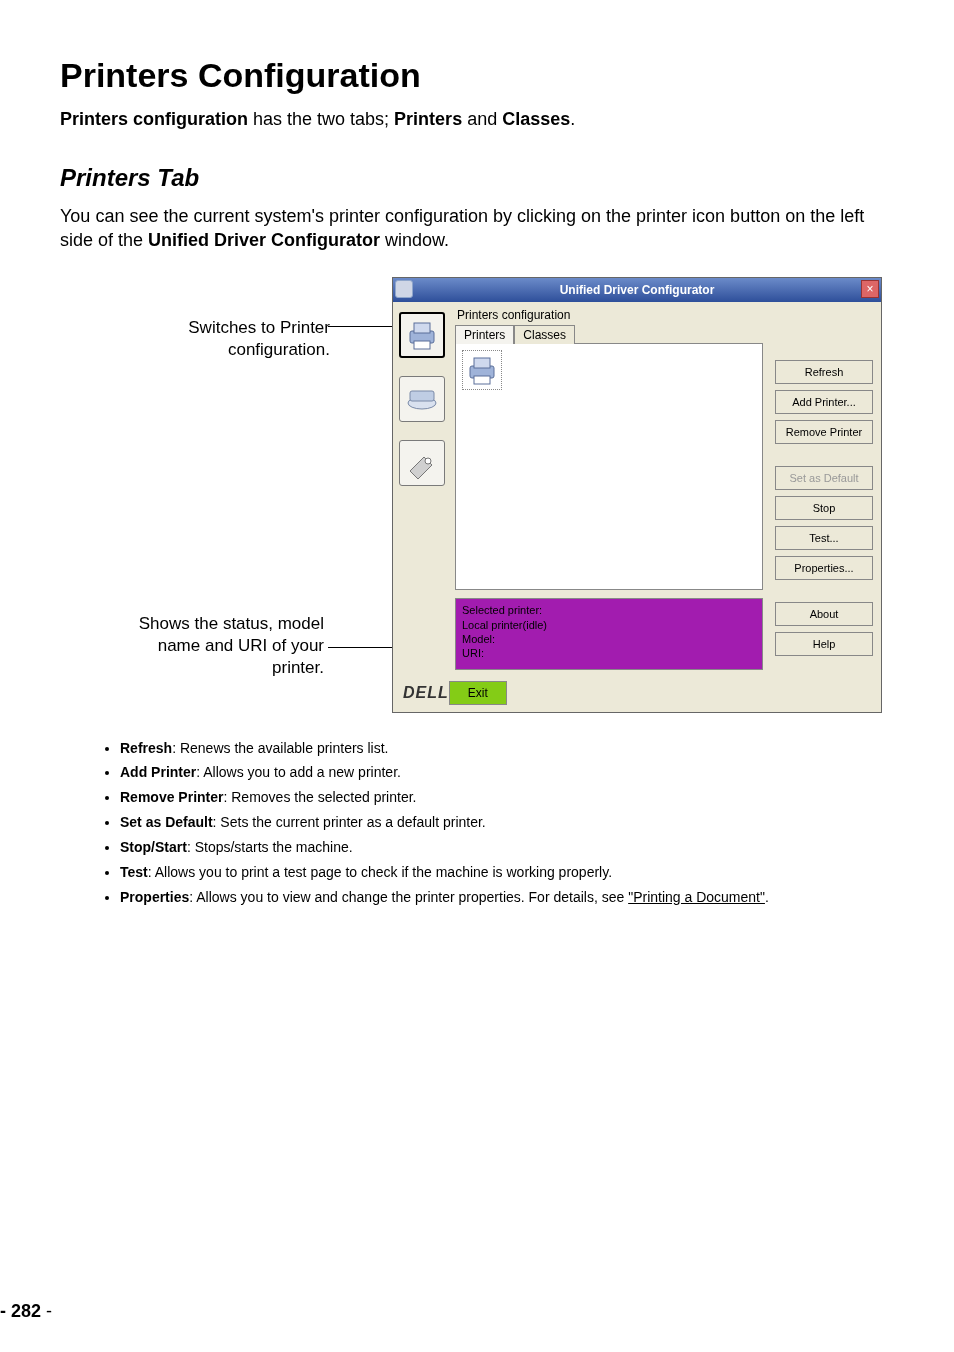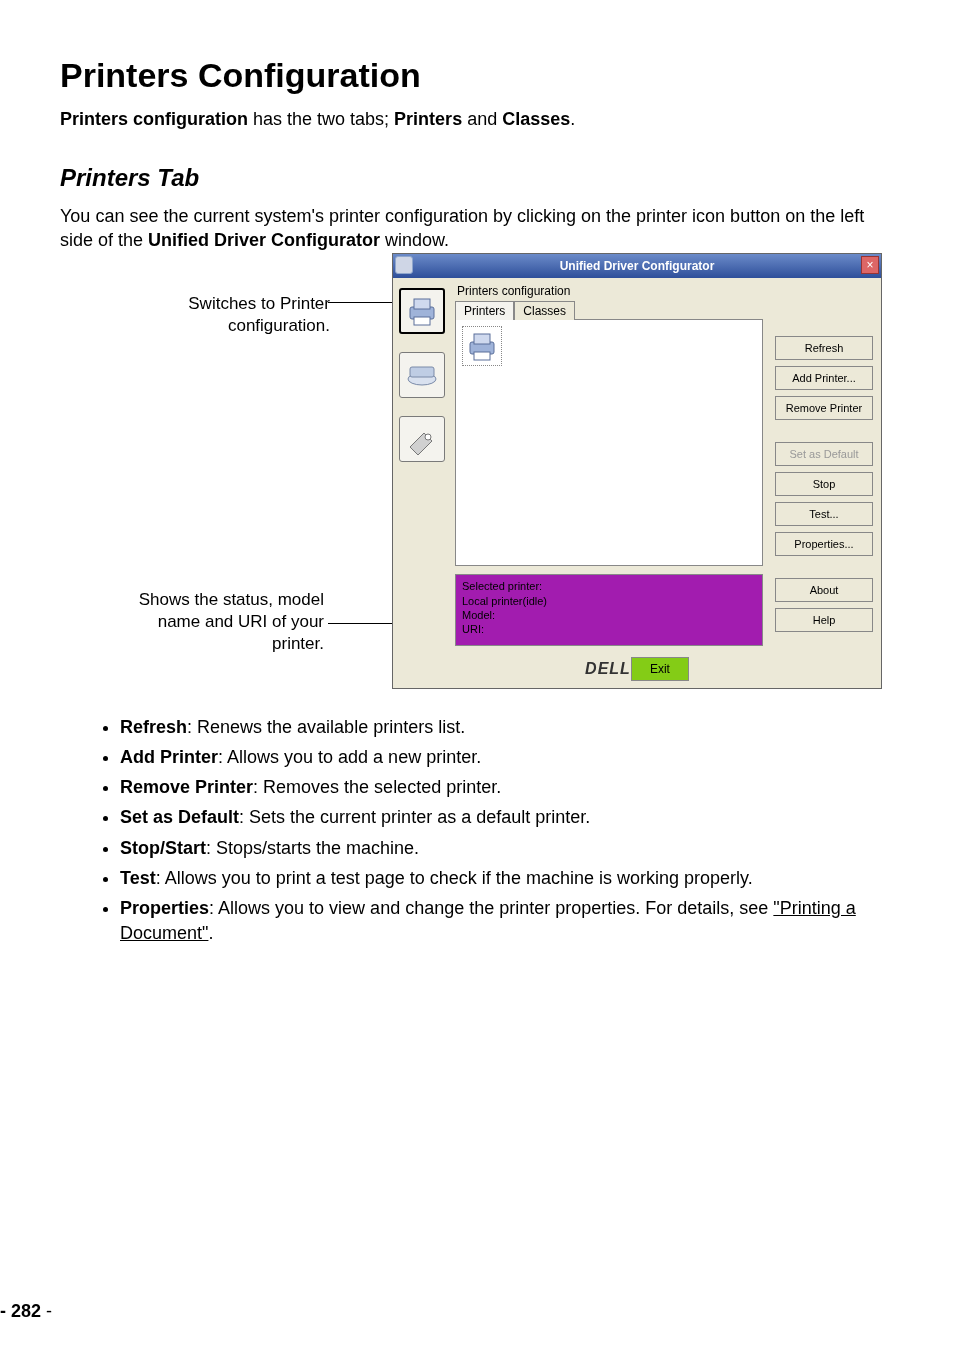--- a/index.html
+++ b/index.html
@@ -25,20 +25,21 @@
   }
   h2 {
     font-size: 24px;
     font-weight: 700;
     margin-bottom: 12px;
     font-style: italic;
   }
   .desc {
     font-size: 18px;
     line-height: 1.35;
+    margin-bottom: 24px;
   }
   .bold { font-weight: 700; }
 
   
   .figure {
     width: 750px;
     margin: 0 auto 24px auto;
     position: relative;
     height: 438px;
   }
@@ -140,40 +141,40 @@
     display: flex; flex-direction: column; gap: 6px;
   }
   .wbtn {
     border: 1px solid #888; background: #ece9d8;
     font-size: 11px; padding: 4px 2px; text-align: center;
     min-height: 22px; line-height: 14px;
   }
   .wbtn.disabled { color: #999; }
   .gap { height: 10px; }
   .footer {
-    height: 38px; display: flex; align-items: center; justify-content: center;
+    height: 38px; display: flex; align-items: center; justify-content: flex-start;
     padding: 0 10px;
   }
   .dell-logo { font-weight: 900; font-style: italic; letter-spacing: 1px; font-size: 16px; color: #333; }
   .exit-btn {
     border: 1px solid #888; background: #84cc16;
     font-size: 12px; padding: 4px 18px;
   }
 
   
   .ic { width: 36px; height: 36px; }
 
   
   .after-fig {
     font-size: 18px; margin-bottom: 8px;
   }
   ul.cblist {
     list-style: disc;
     padding-left: 60px;
-    font-size: 18px;
+    font-size: 14px;
   }
   ul.cblist li { margin: 6px 0; line-height: 1.35; }
   ul.cblist li .bold { font-weight: 700; }
   .ul-link { text-decoration: underline; }
 
   .page-num {
     position: absolute;
     bottom: 30px; left: 0; width: 100%;
     font-size: 18px;
   }

